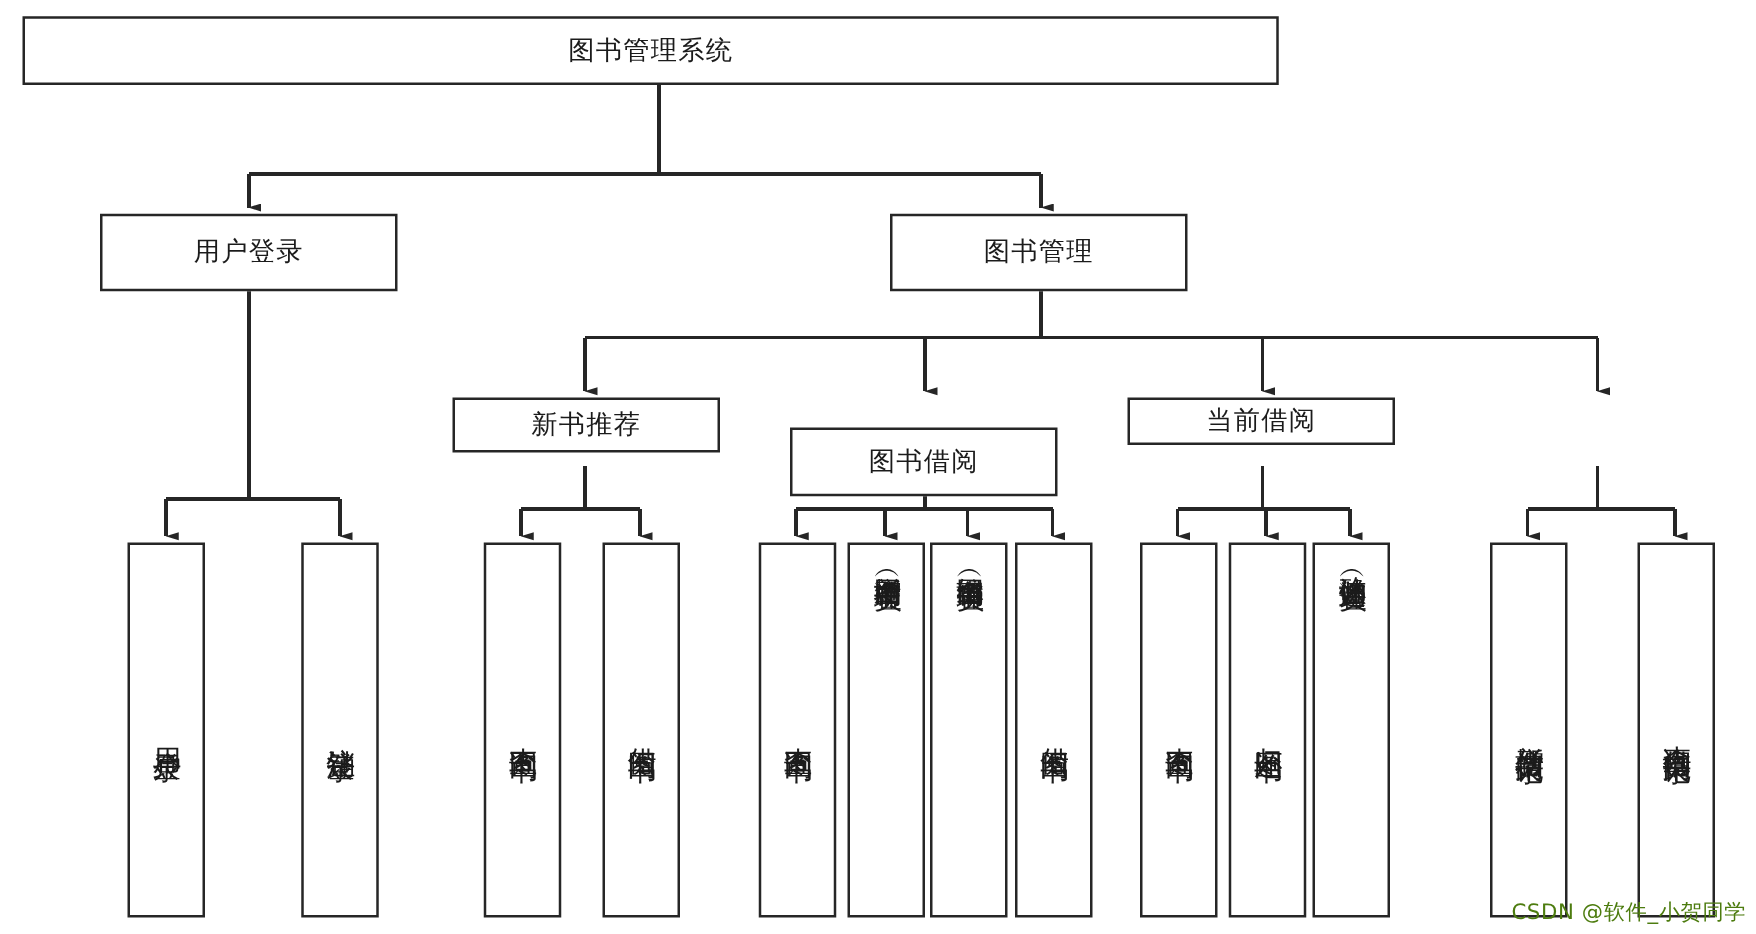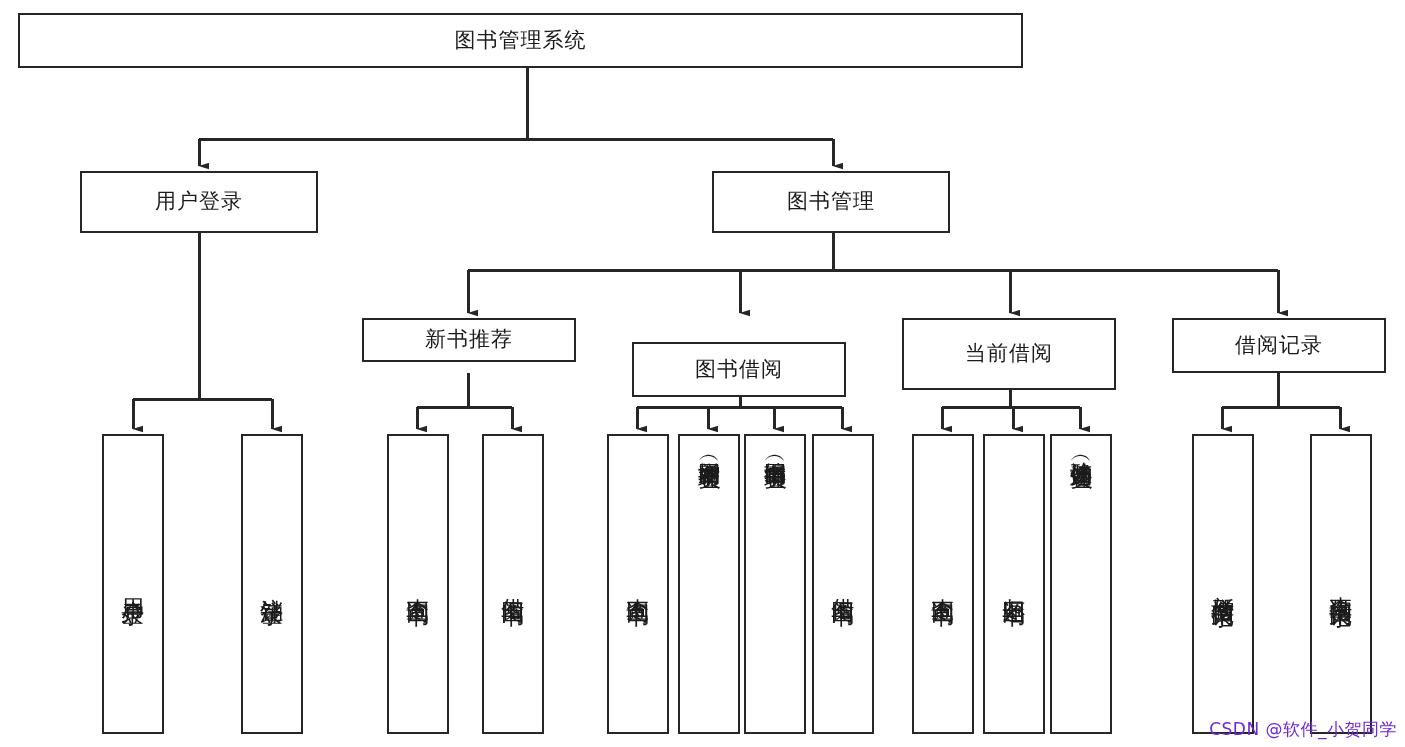--- a/index.html
+++ b/index.html
@@ -11,21 +11,21 @@
         border:2.5px solid #262626;display:flex;align-items:center;
         justify-content:center;color:#1b1b1b;}
   .node.h{font-size:21px;letter-spacing:1px;line-height:1.1;}
   .node.v{padding:8px 2px;}
   .vtext{writing-mode:vertical-rl;text-orientation:upright;
          font-size:23px;line-height:1.32;letter-spacing:2px;
          white-space:nowrap;text-align:center;}
   .vtext.tall{font-size:22px;line-height:1.30;letter-spacing:1px;}
   .node.v.top{align-items:flex-start;}
   #watermark{position:absolute;right:8px;bottom:6px;font-size:17px;
-             color:#6d28d9;letter-spacing:.5px;pointer-events:none;}
+             color:#4d7c0f;letter-spacing:.5px;pointer-events:none;}
 </style>
 </head>
 <body>
 
 <div id="stage">
 
   <svg id="wires" viewBox="0 0 1405 747">
     <defs>
       <marker id="arw" markerWidth="10" markerHeight="11" refX="3.2" refY="10" orient="auto" markerUnits="userSpaceOnUse">
         <path d="M0,0 L6.4,0 L3.2,10.5 Z" fill="#262626"></path>
@@ -85,25 +85,22 @@
   <div class="node h" style="left:712px;top:171px;width:238px;height:62px;align-items:center;">
     <span>图书管理</span>
   </div>
 
   <div class="node h" style="left:362px;top:318px;width:214px;height:44px;">
     <span>新书推荐</span>
   </div>
   <div class="node h" style="left:632px;top:318px;width:214px;height:55px;margin-top:24px;">
     <span>图书借阅</span>
   </div>
-  <div class="node h" style="left:902px;top:318px;width:214px;height:72px;text-align:center;">
+  <div class="node h" style="left:902px;top:318px;width:214px;height:38px;text-align:center;">
     <span>当前借阅</span>
-  </div>
-  <div class="node h" style="left:1172px;top:318px;width:214px;height:55px;">
-    <span>借阅记录</span>
   </div>
 
   <div class="node v" style="left:102px;top:434px;width:62px;height:300px;">
     <span class="vtext">用户登录</span>
   </div>
   <div class="node v" style="left:241px;top:434px;width:62px;height:300px;">
     <span class="vtext">注销登录</span>
   </div>
 
   <div class="node v" style="left:387px;top:434px;width:62px;height:300px;">

